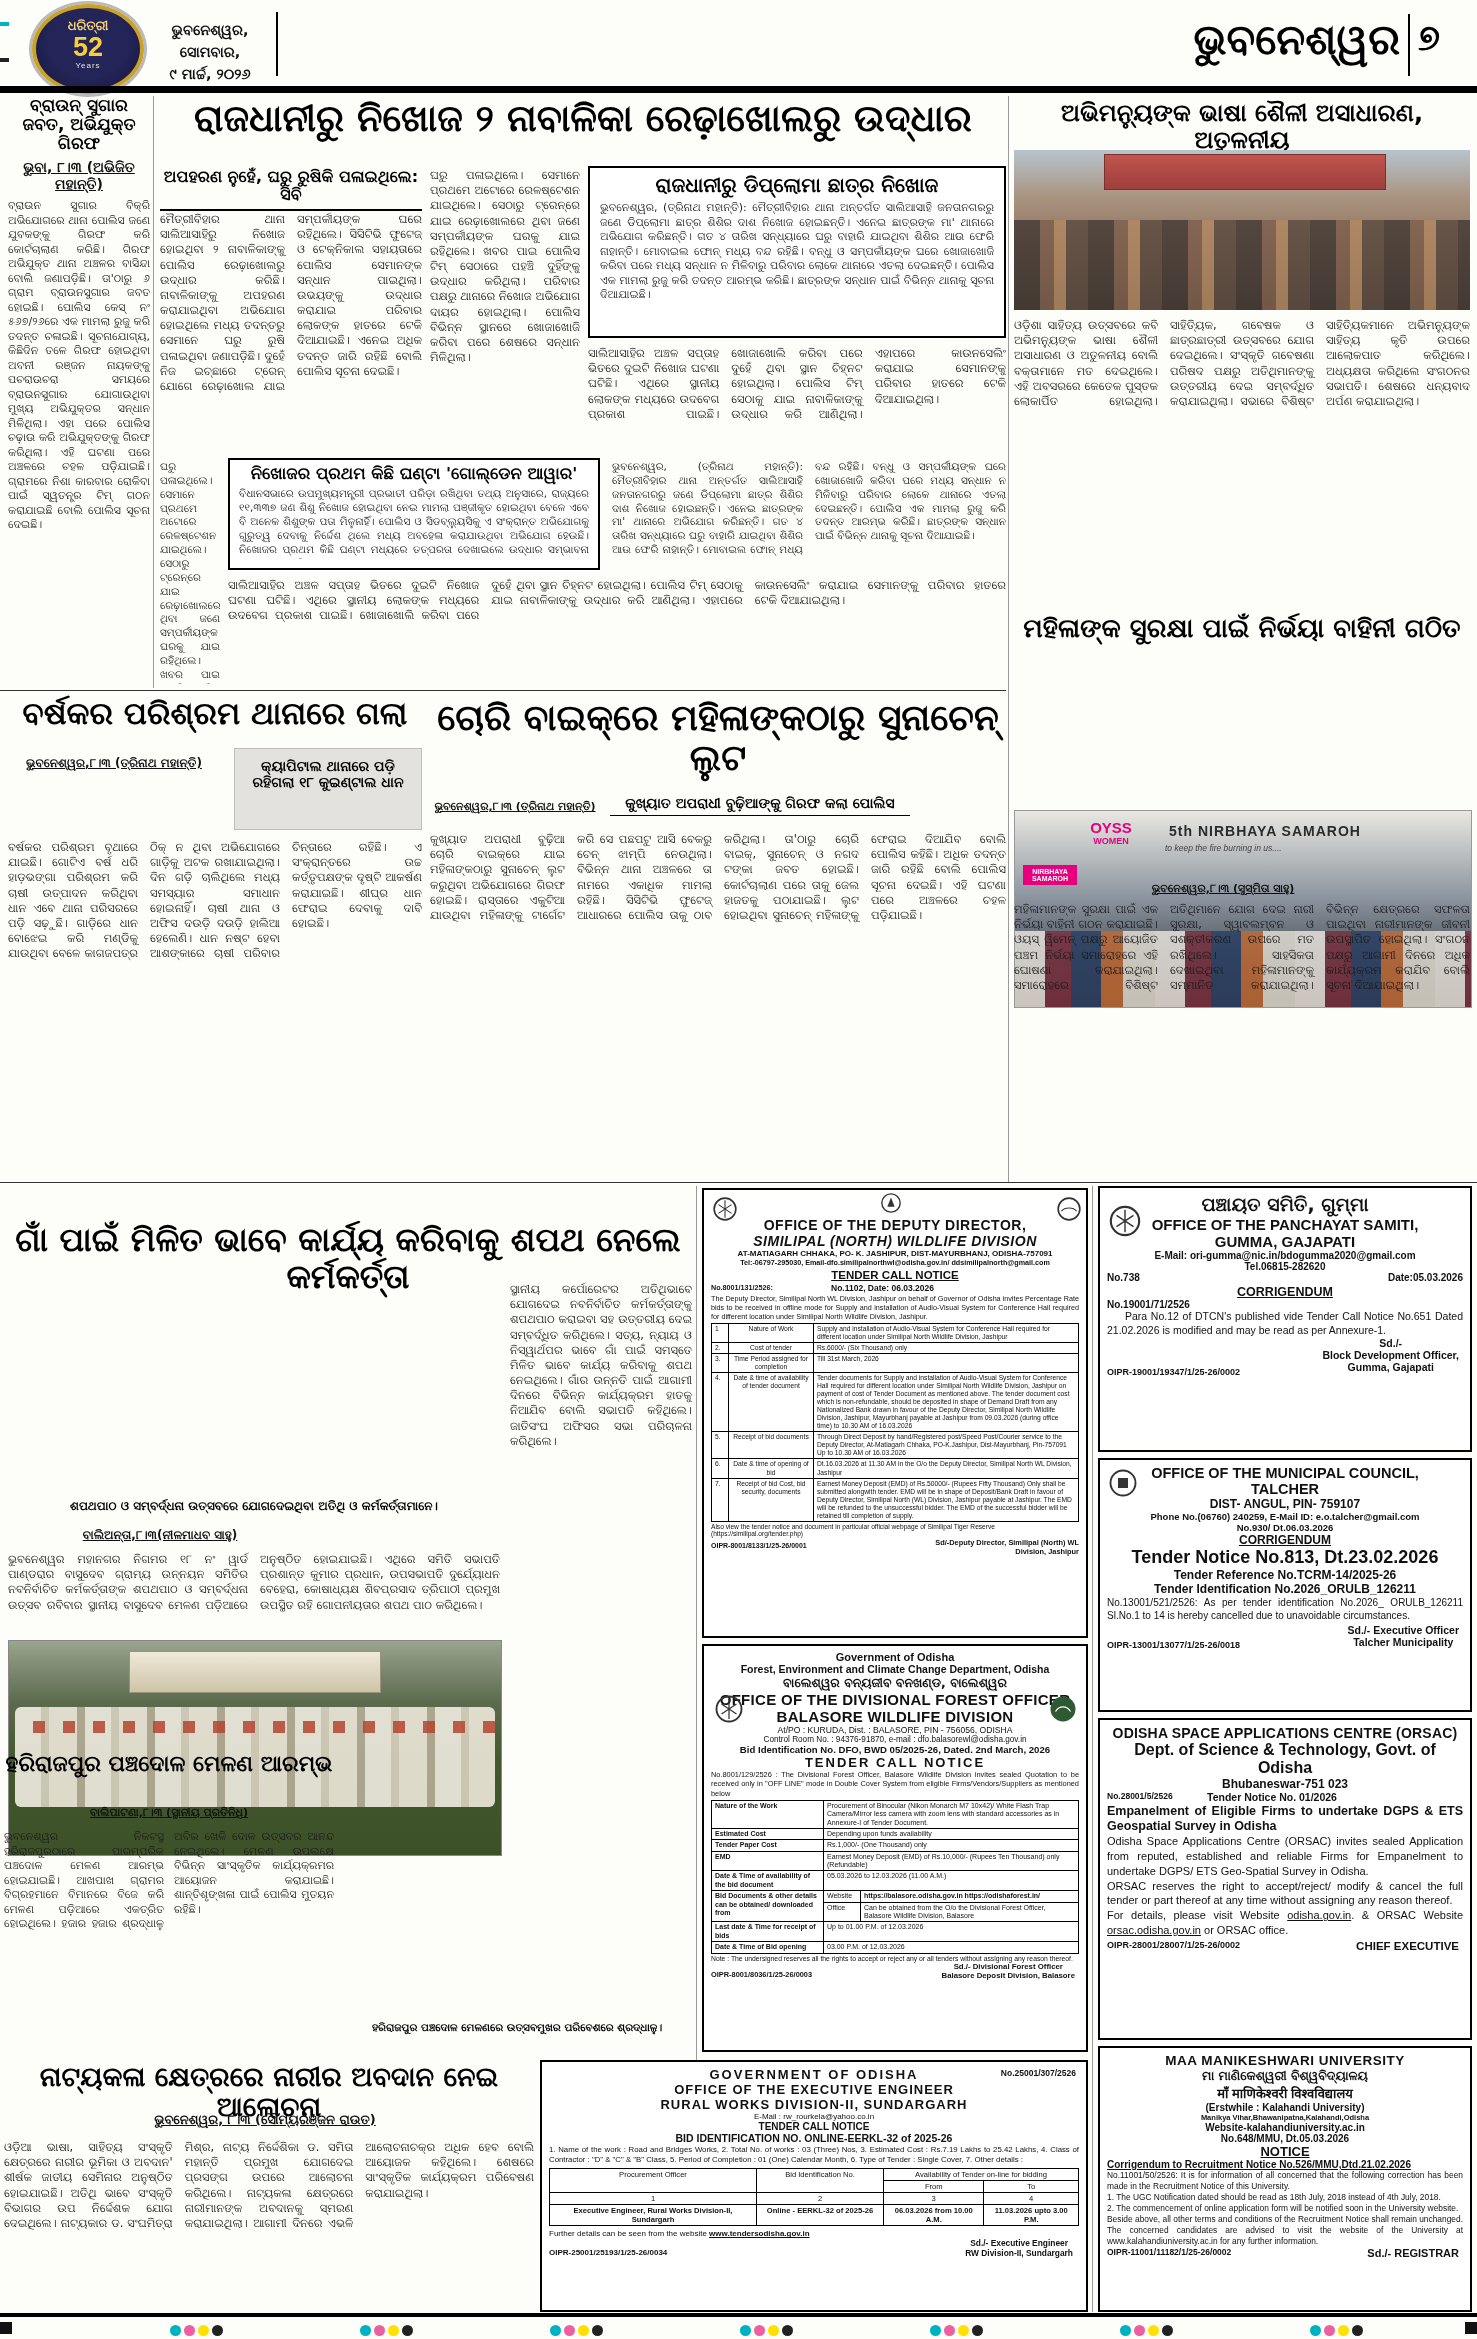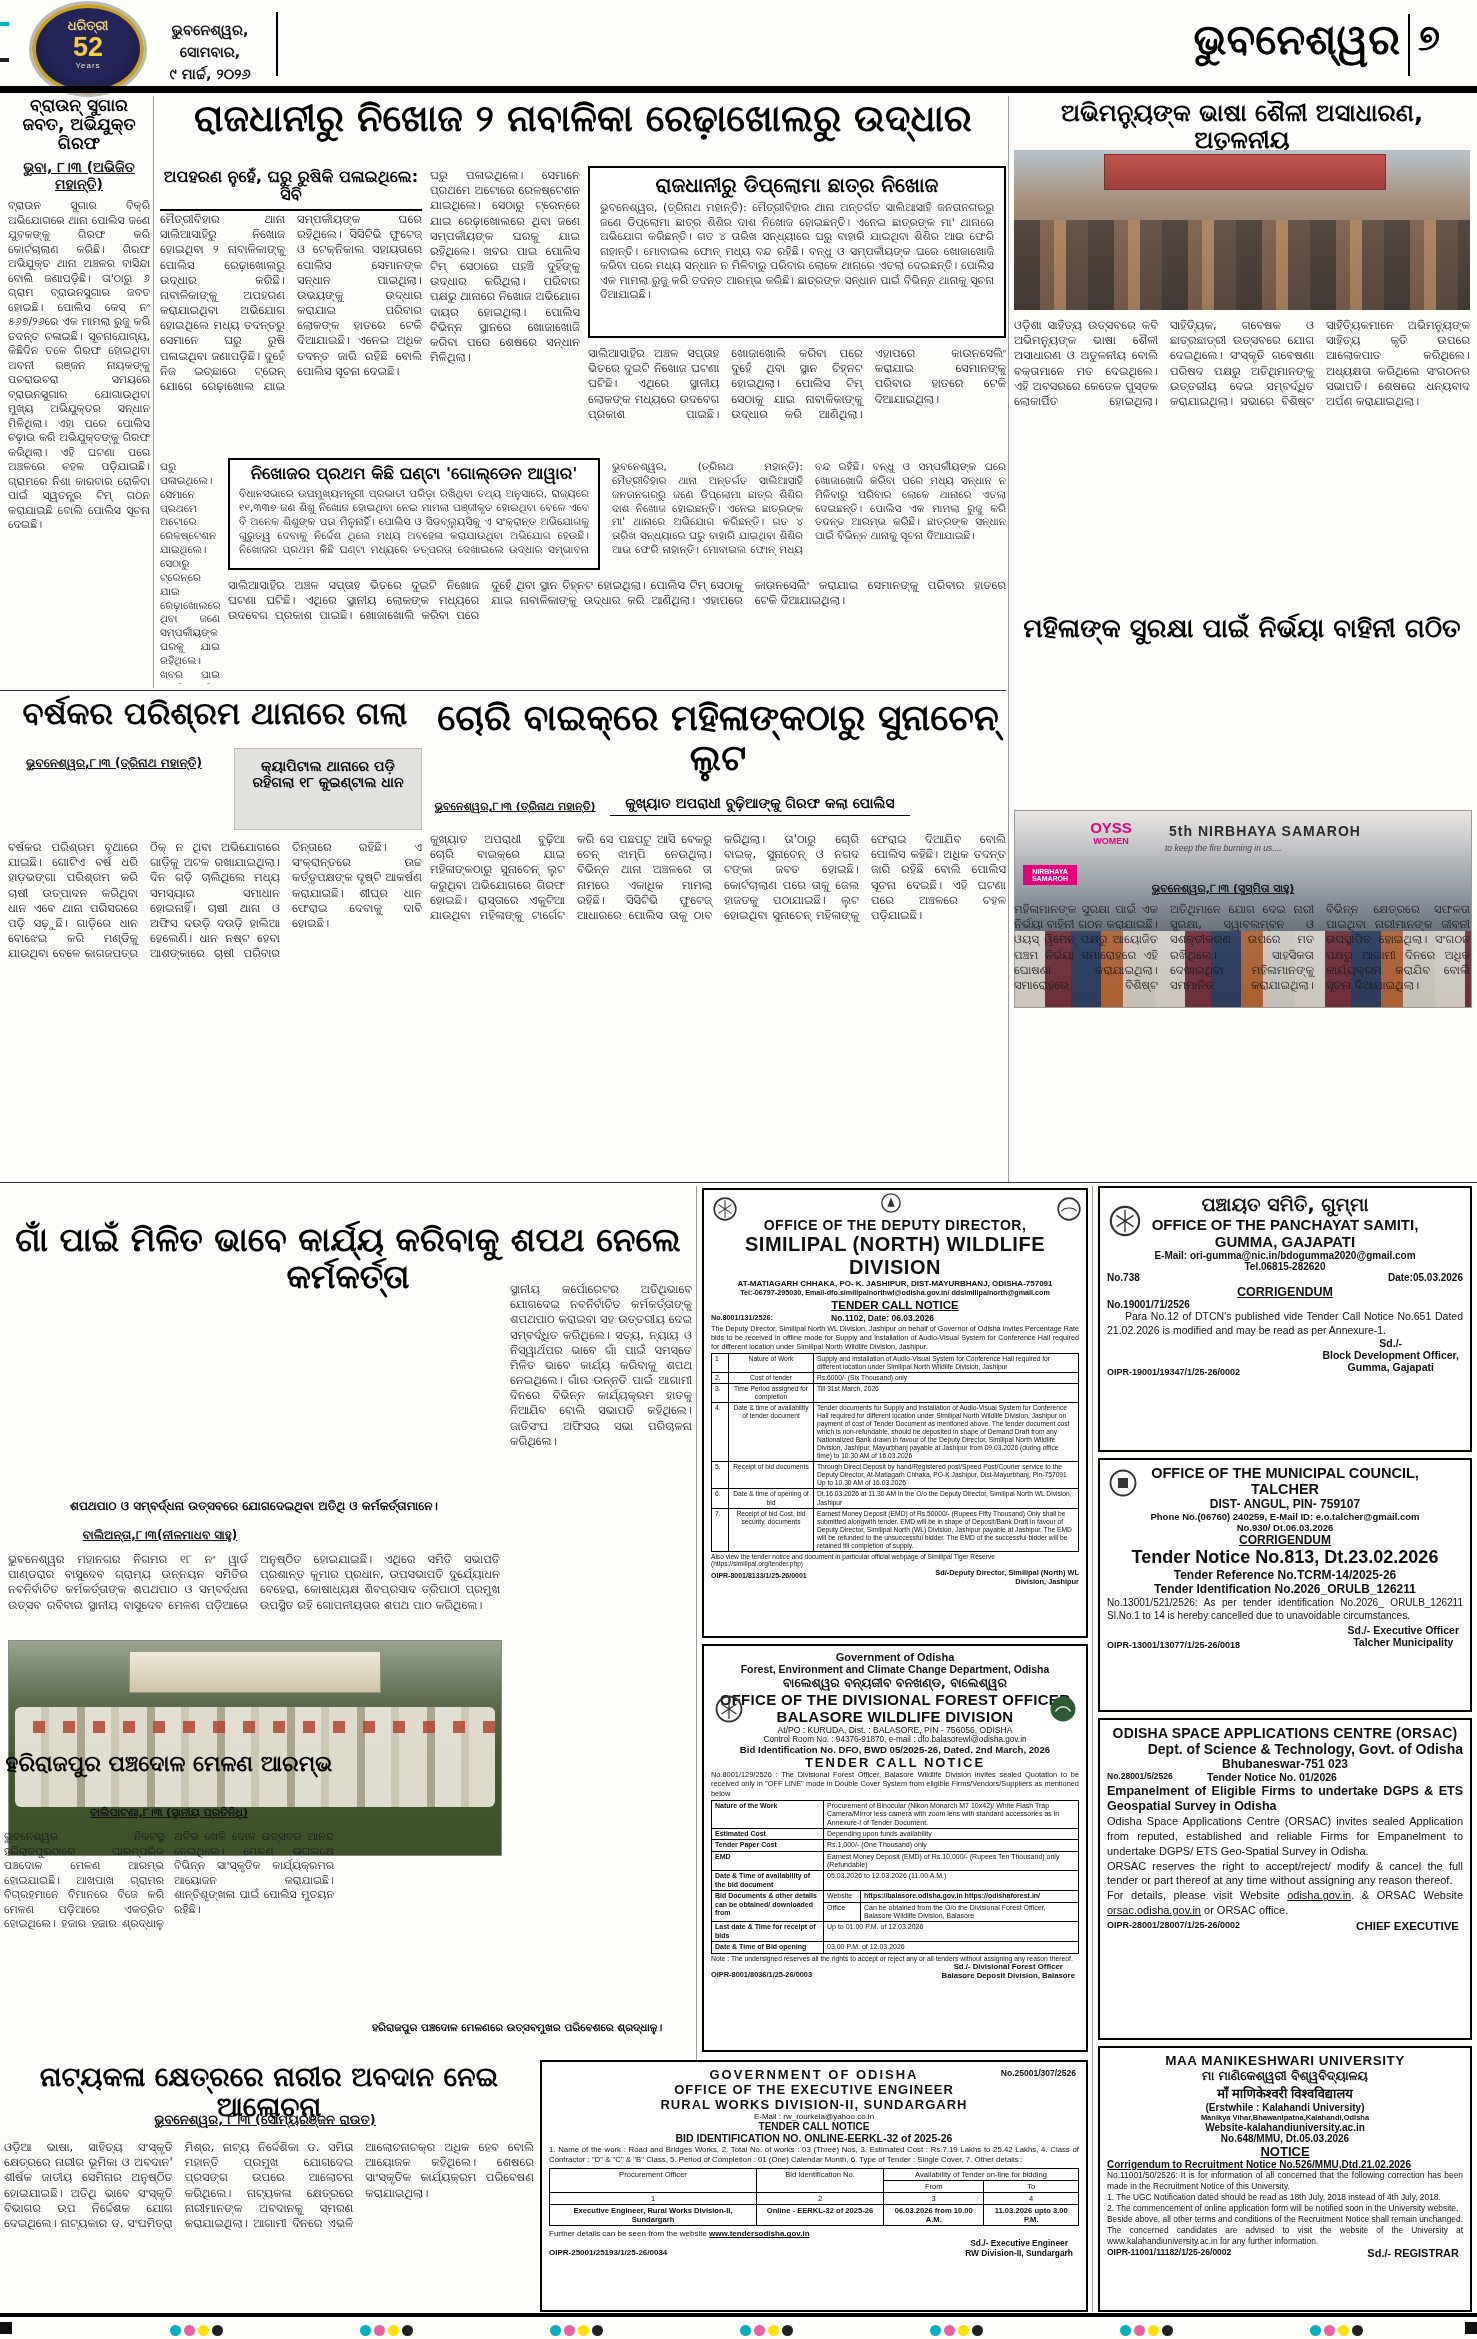--- a/index.html
+++ b/index.html
@@ -144,21 +144,21 @@
     </svg>
   <svg class="emblem abs" style="left:176px;top:2px;width:22px;height:22px;" viewBox="0 0 24 24">
       <circle cx="12" cy="12" r="10" fill="none" stroke="#333" stroke-width="1.5"></circle>
       <path d="M12 6l4 10H8z" fill="#333"></path>
     </svg>
   <svg class="emblem abs" style="left:352px;top:6px;" viewBox="0 0 24 24">
       <circle cx="12" cy="12" r="10" fill="none" stroke="#333" stroke-width="1.5"></circle>
       <path d="M5 14c3-4 11-4 14 0" stroke="#333" fill="none"></path>
     </svg>
   <div class="ctr t" style="font-size:14px;margin-top:22px;letter-spacing:.5px;">OFFICE OF THE DEPUTY DIRECTOR,</div>
-  <div class="ctr t" style="font-size:20px;letter-spacing:.5px;">SIMILIPAL (NORTH) WILDLIFE DIVISION</div>
+  <div class="ctr t" style="font-size:14px;letter-spacing:.5px;font-style:italic;">SIMILIPAL (NORTH) WILDLIFE DIVISION</div>
   <div class="ctr t" style="font-size:8px;">AT-MATIAGARH CHHAKA, PO- K. JASHIPUR, DIST-MAYURBHANJ, ODISHA-757091</div>
   <div class="ctr t" style="font-size:7.2px;">Tel:-06797-295030, Email-dfo.similipalnorthwl@odisha.gov.in/ ddsimilipalnorth@gmail.com</div>
   <div class="ctr t u" style="font-size:11.5px;margin:2px 0;">TENDER CALL NOTICE</div>
   <div style="position:relative;height:11px;">
     <span class="t" style="position:absolute;left:0;">No.8001/131/2526:</span>
     <span class="t" style="position:absolute;left:120px;font-size:8.5px;">No.1102, Date: 06.03.2026</span>
   </div>
   <div class="just" style="font-size:7.2px;line-height:1.25;">The Deputy Director, Similipal North WL Division, Jashipur on behalf of Governor of Odisha invites Percentage Rate bids to be received in offline mode for Supply and installation of Audio-Visual System for Conference Hall required for different location under Similipal North Wildlife Division, Jashipur.</div>
   <table class="nt-table" style="font-size:6.7px;line-height:1.2;margin-top:2px;">
     <tbody>
@@ -368,21 +368,21 @@
     <span class="t" style="position:absolute;left:0;bottom:2px;font-size:9px;">OIPR-13001/13077/1/25-26/0018</span>
     <span class="t" style="position:absolute;right:4px;top:2px;text-align:center;font-size:10.5px;">
       <span>Sd./- Executive Officer</span><br>
       <span>Talcher Municipality</span>
     </span>
   </div>
 </div>
 
 <div class="abs notice" style="left:1098px;top:1718px;width:374px;height:322px;font-size:10px;">
   <div class="ctr t" style="font-size:14px;letter-spacing:.2px;">ODISHA SPACE APPLICATIONS CENTRE (ORSAC)</div>
-  <div class="ctr t" style="font-size:14px;text-align:right;">Dept. of Science &amp; Technology, Govt. of Odisha</div>
+  <div class="ctr t" style="font-size:16px;">Dept. of Science &amp; Technology, Govt. of Odisha</div>
   <div class="ctr t" style="font-size:12px;">Bhubaneswar-751 023</div>
   <div style="position:relative;height:13px;">
     <span class="t" style="position:absolute;left:0;font-size:8.5px;">No.28001/5/2526</span>
     <span class="t" style="position:absolute;left:100px;font-size:10.5px;">Tender Notice No. 01/2026</span>
   </div>
   <div class="t just" style="font-size:12.5px;line-height:1.2;">Empanelment of Eligible Firms to undertake DGPS &amp; ETS Geospatial Survey in Odisha</div>
   <div class="just" style="font-size:11px;line-height:1.35;">Odisha Space Applications Centre (ORSAC) invites sealed Application from reputed, established and reliable Firms for Empanelment to undertake DGPS/ ETS Geo-Spatial Survey in Odisha.</div>
   <div class="just" style="font-size:11px;line-height:1.35;">ORSAC reserves the right to accept/reject/ modify &amp; cancel the full tender or part thereof at any time without assigning any reason thereof.</div>
   <div class="just" style="font-size:11px;line-height:1.35;">
     <span>For details, please visit Website </span><span class="u">odisha.gov.in</span><span>. &amp; ORSAC Website </span><span class="u">orsac.odisha.gov.in</span><span> or ORSAC office.</span>

